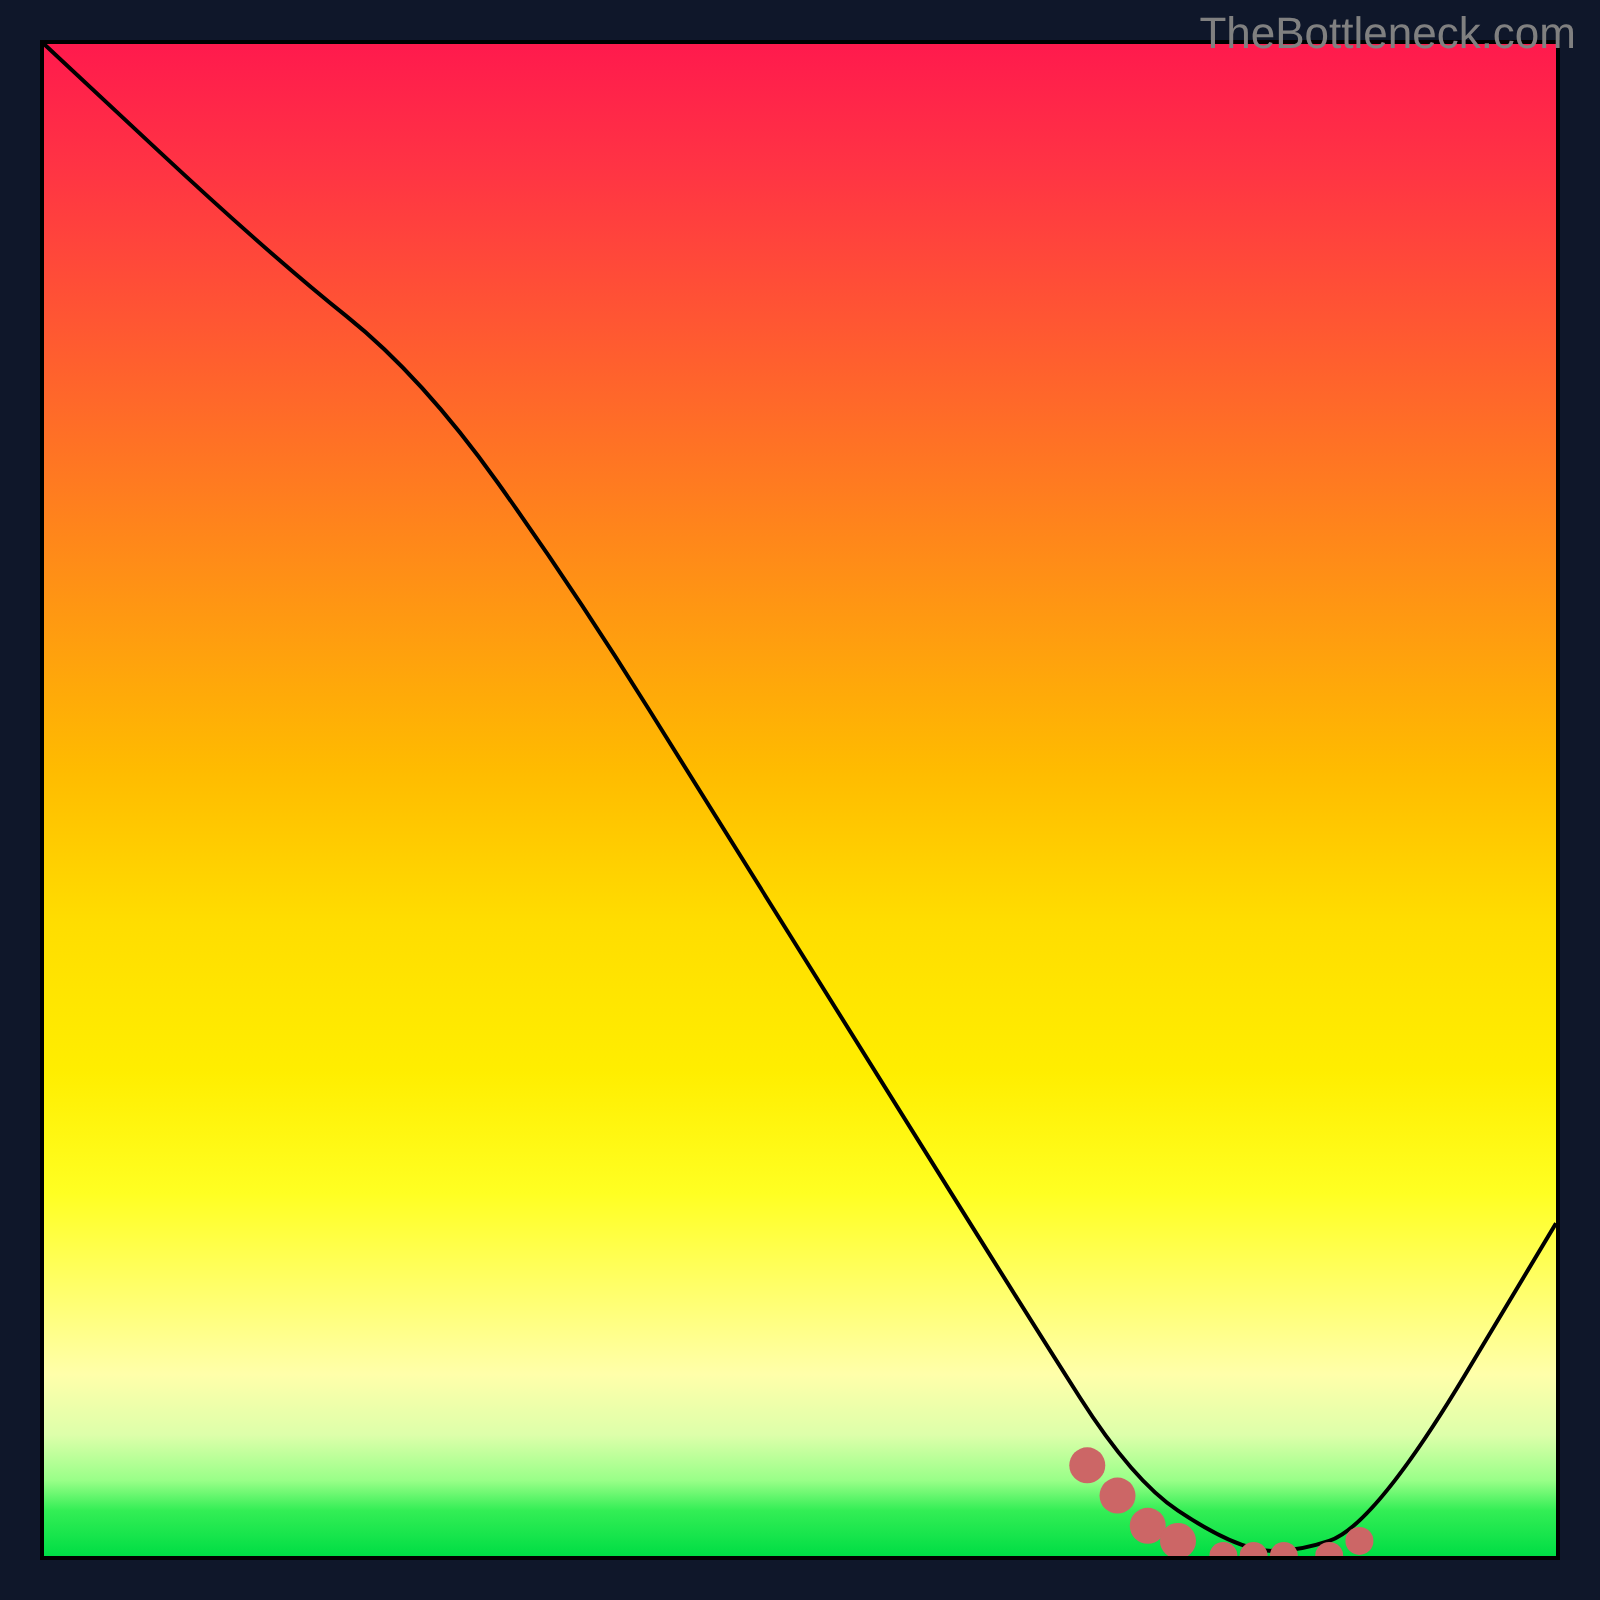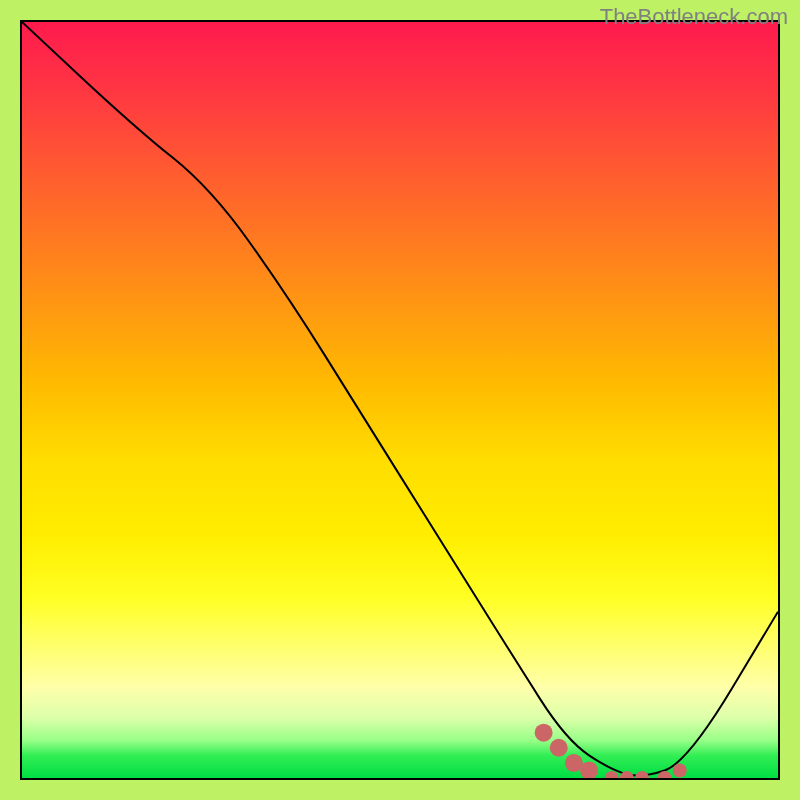--- a/index.html
+++ b/index.html
@@ -5,21 +5,21 @@
   body {
     margin: 0;
     padding: 0;
     background: #ffffff;
     font-family: Arial, Helvetica, sans-serif;
   }
   .chart-container {
     position: relative;
     width: 800px;
     height: 800px;
-    background: #bef264;
+    background: #0f172a;
   }
   .watermark {
     position: absolute;
     top: 4px;
     right: 12px;
     color: #808080;
     font-size: 22px;
     z-index: 5;
   }
   .plot-area {

